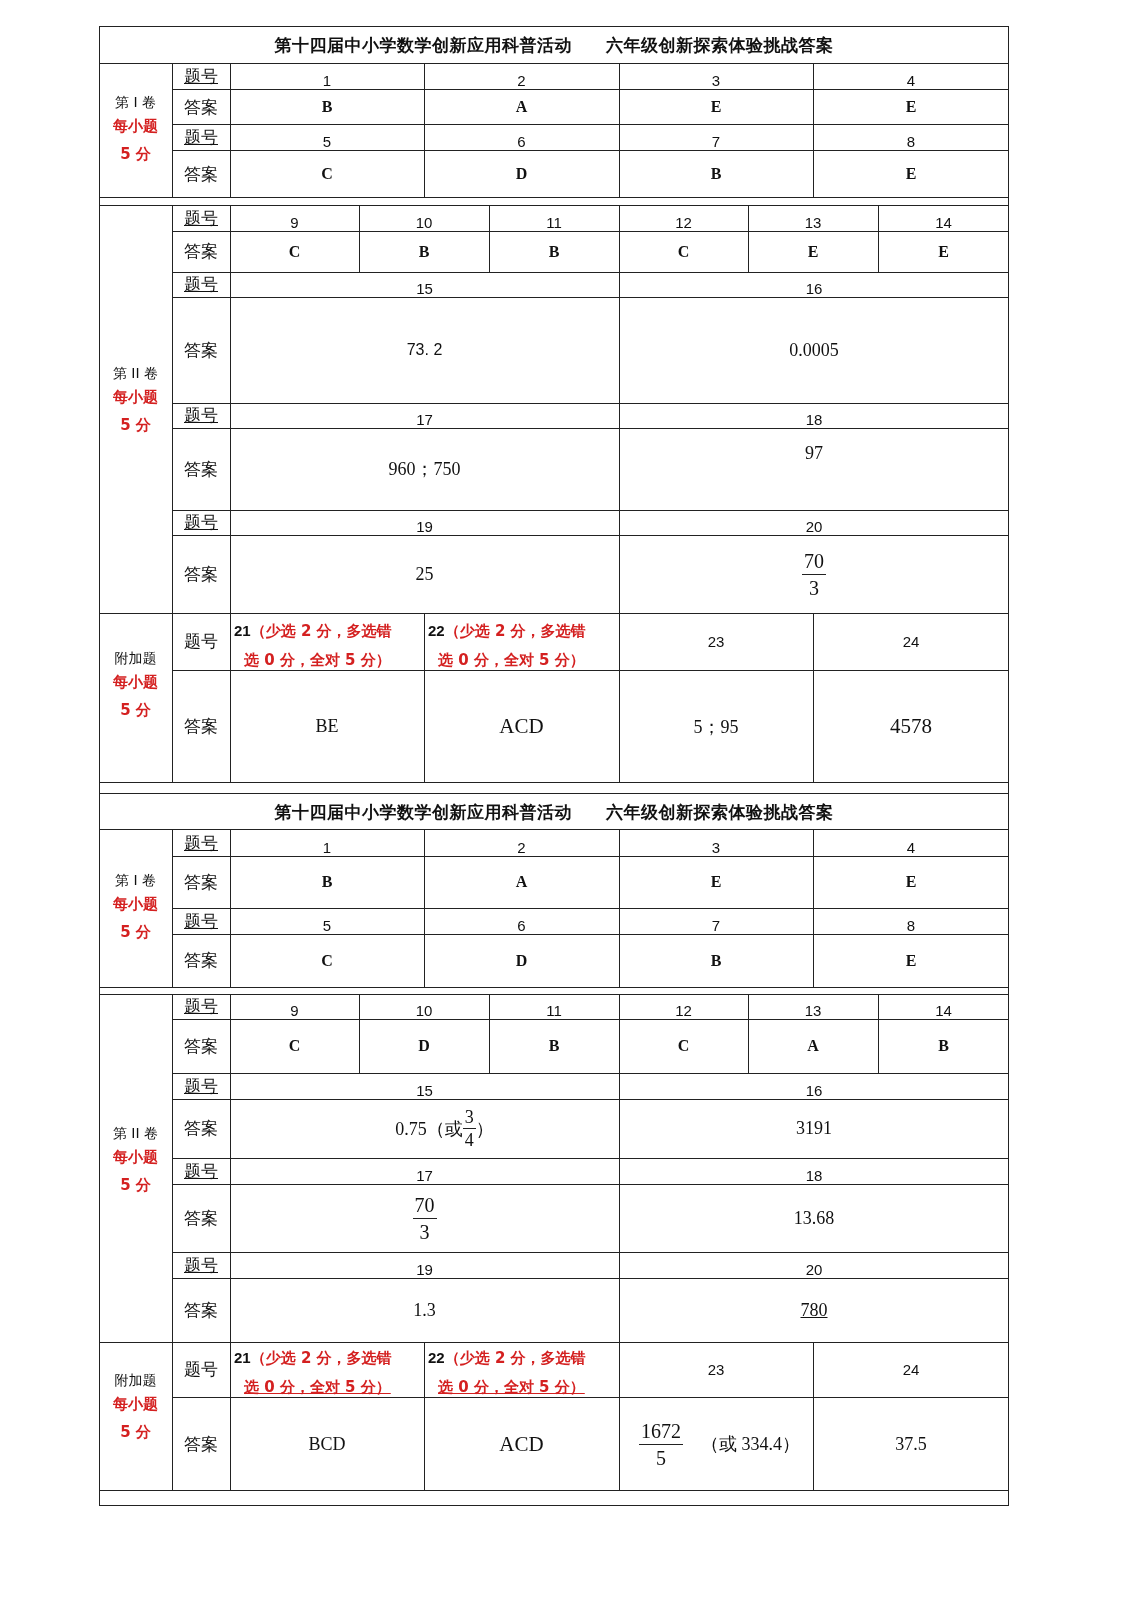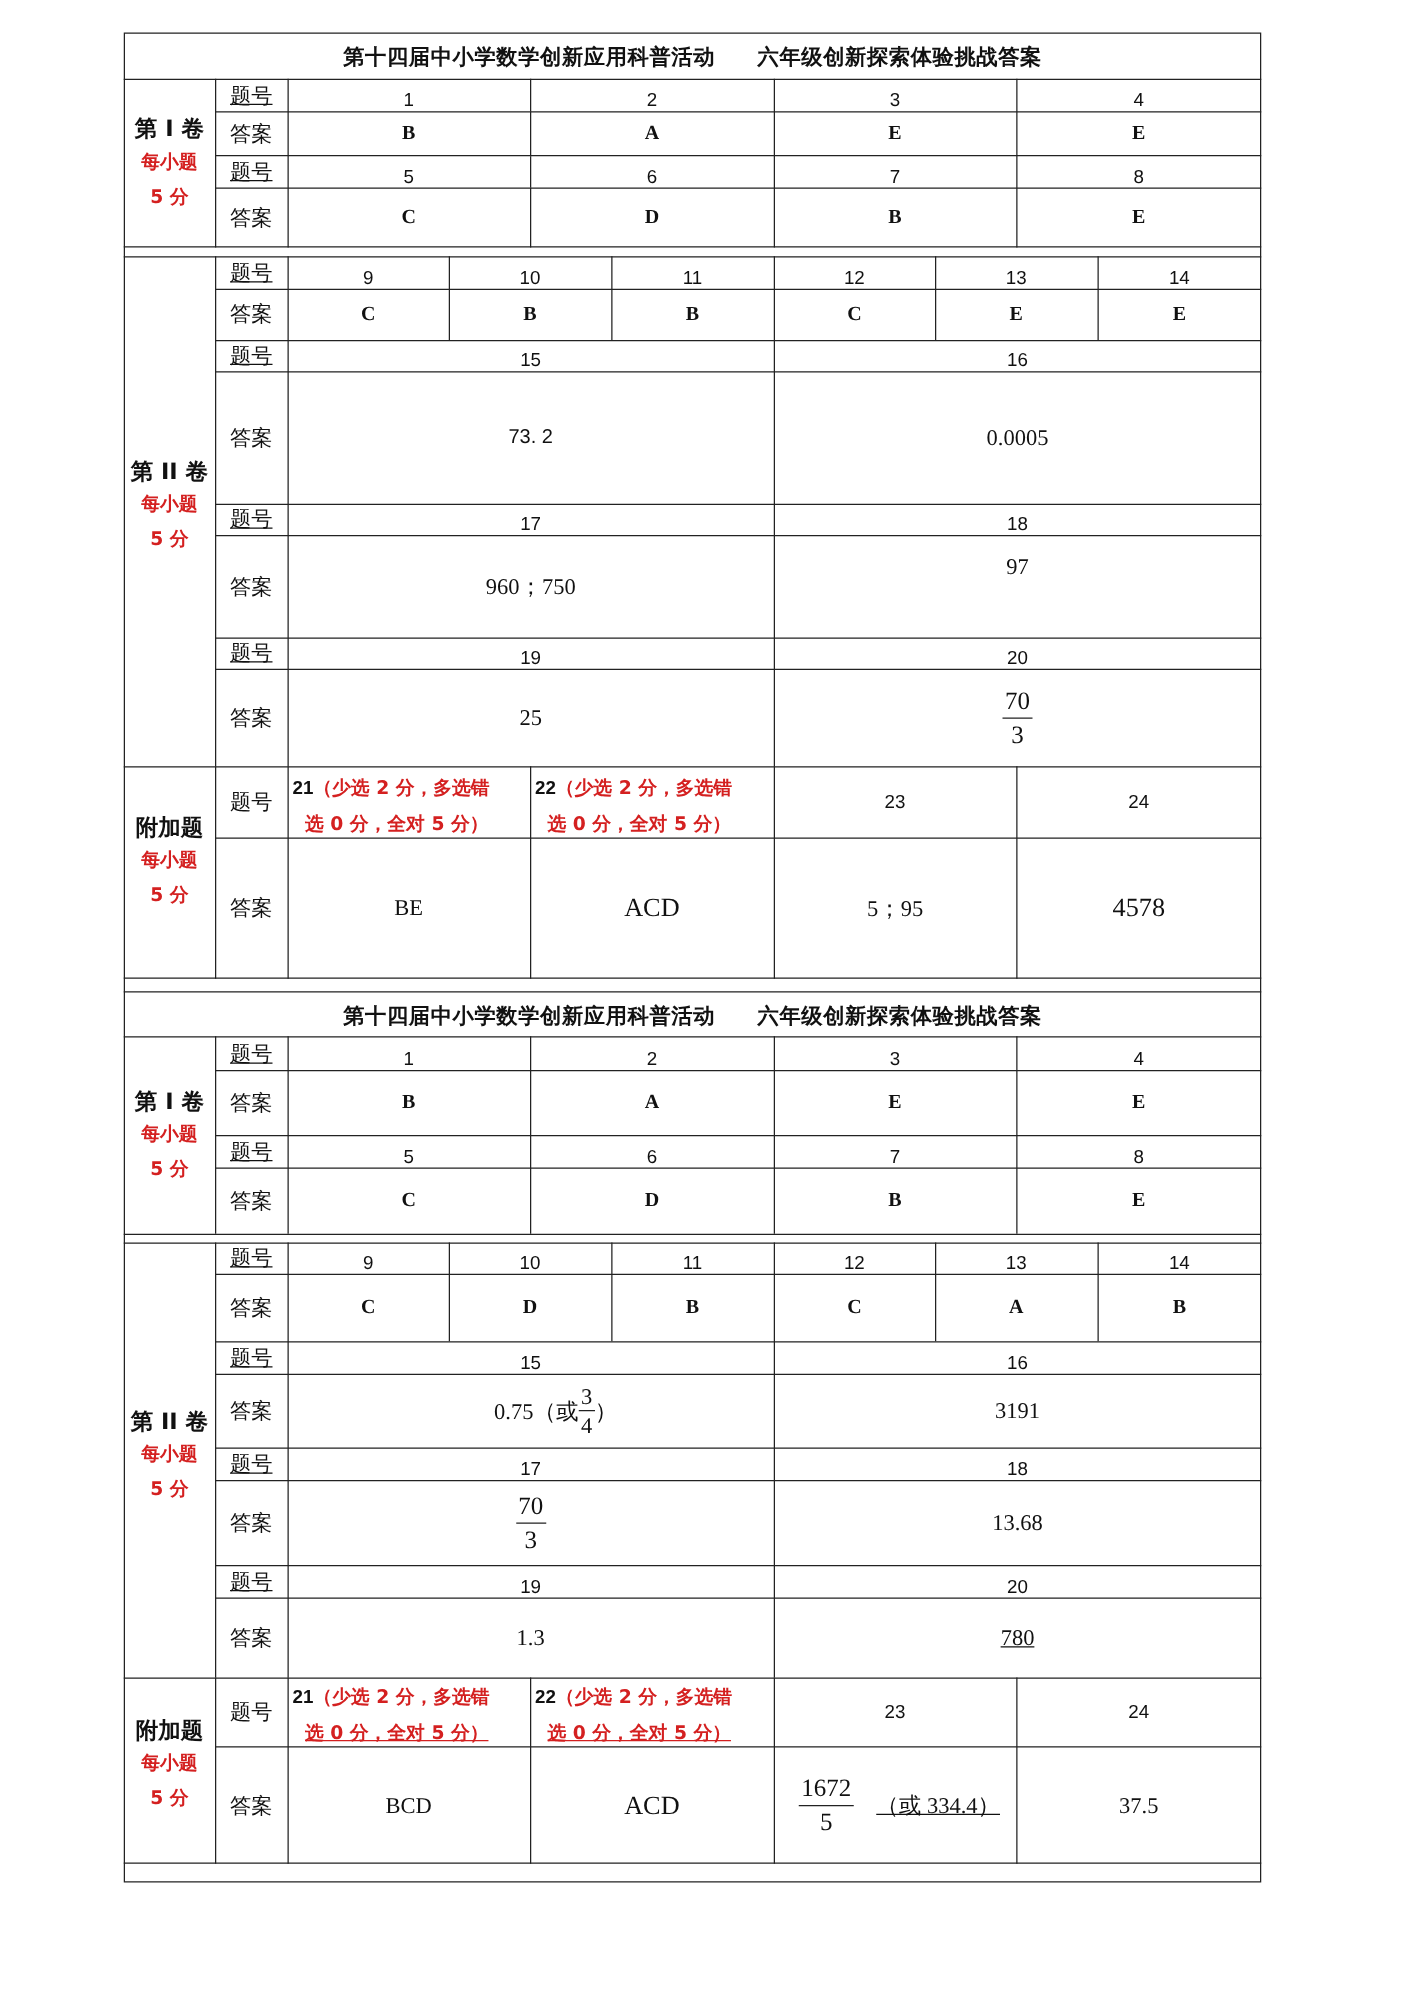--- a/index.html
+++ b/index.html
@@ -6,21 +6,21 @@
   body { width: 1131px; height: 1600px; position: relative; overflow: hidden;
          font-family: "DejaVu Sans", "Liberation Sans", sans-serif; color: #111; }
   .page { position: absolute; left: 99px; top: 26px; width: 910px; height: 1480px;
           border: 1.5px solid #222; box-sizing: border-box; }
   .hl { position: absolute; height: 0; border-top: 1.5px solid #222; }
   .vl { position: absolute; width: 0; border-left: 1.5px solid #222; }
   .cell { position: absolute; display: flex; align-items: center; justify-content: center;
           text-align: center; box-sizing: border-box; }
   .title { font-size: 17px; font-weight: bold; letter-spacing: 0.5px; }
   .title .gap { display: inline-block; width: 34px; }
-  .lbl-bold { font-size: 18px; font-weight: bold; }
+  .lbl-bold { font-size: 14px; font-weight: normal; }
   .lbl-red { color: #d42020; font-size: 15px; font-weight: bold; line-height: 29px; }
   .rowlbl { font-size: 17px; font-family: "DejaVu Serif", "Liberation Serif", serif; }
   .rowlbl.u { text-decoration: underline; align-items: flex-end; padding-bottom: 1px; }
   .qnum { font-size: 15px; align-items: flex-end; padding-bottom: 0px; font-family: "Liberation Sans", sans-serif; }
   .qnum.mid { align-items: center; }
   .ans-b { font-family: "Liberation Serif", serif; font-weight: bold; font-size: 16px; }
   .ans-s { font-family: "Liberation Serif", serif; font-size: 18px; }
   .ans-l { font-family: "Liberation Serif", serif; font-size: 21px; }
   .ans-sans { font-family: "Liberation Sans", sans-serif; font-size: 16px; }
   .frac { display: inline-flex; flex-direction: column; align-items: center; vertical-align: middle;
@@ -324,15 +324,15 @@
 </div>
 <div class="cell qnum mid" style="left:619px;top:1342px;width:194px;height:55px;">23</div>
 <div class="cell qnum mid" style="left:813px;top:1342px;width:196px;height:55px;">24</div>
 <div class="cell ans-s" style="left:230px;top:1397px;width:194px;height:94px;">BCD</div>
 <div class="cell ans-l" style="left:424px;top:1397px;width:195px;height:94px;">ACD</div>
 <div class="cell ans-s" style="left:619px;top:1397px;width:194px;height:94px;justify-content:flex-start;padding-left:20px;gap:12px;">
   <span class="frac">
       <span class="num">1672</span>
       <span>5</span>
     </span>
-  <span style="margin-left:6px;text-decoration:underline;">（或 334.4）</span>
+  <span style="margin-left:6px;">（或 334.4）</span>
 </div>
 <div class="cell ans-s" style="left:813px;top:1397px;width:196px;height:94px;">37.5</div>
 
 </body></html>

